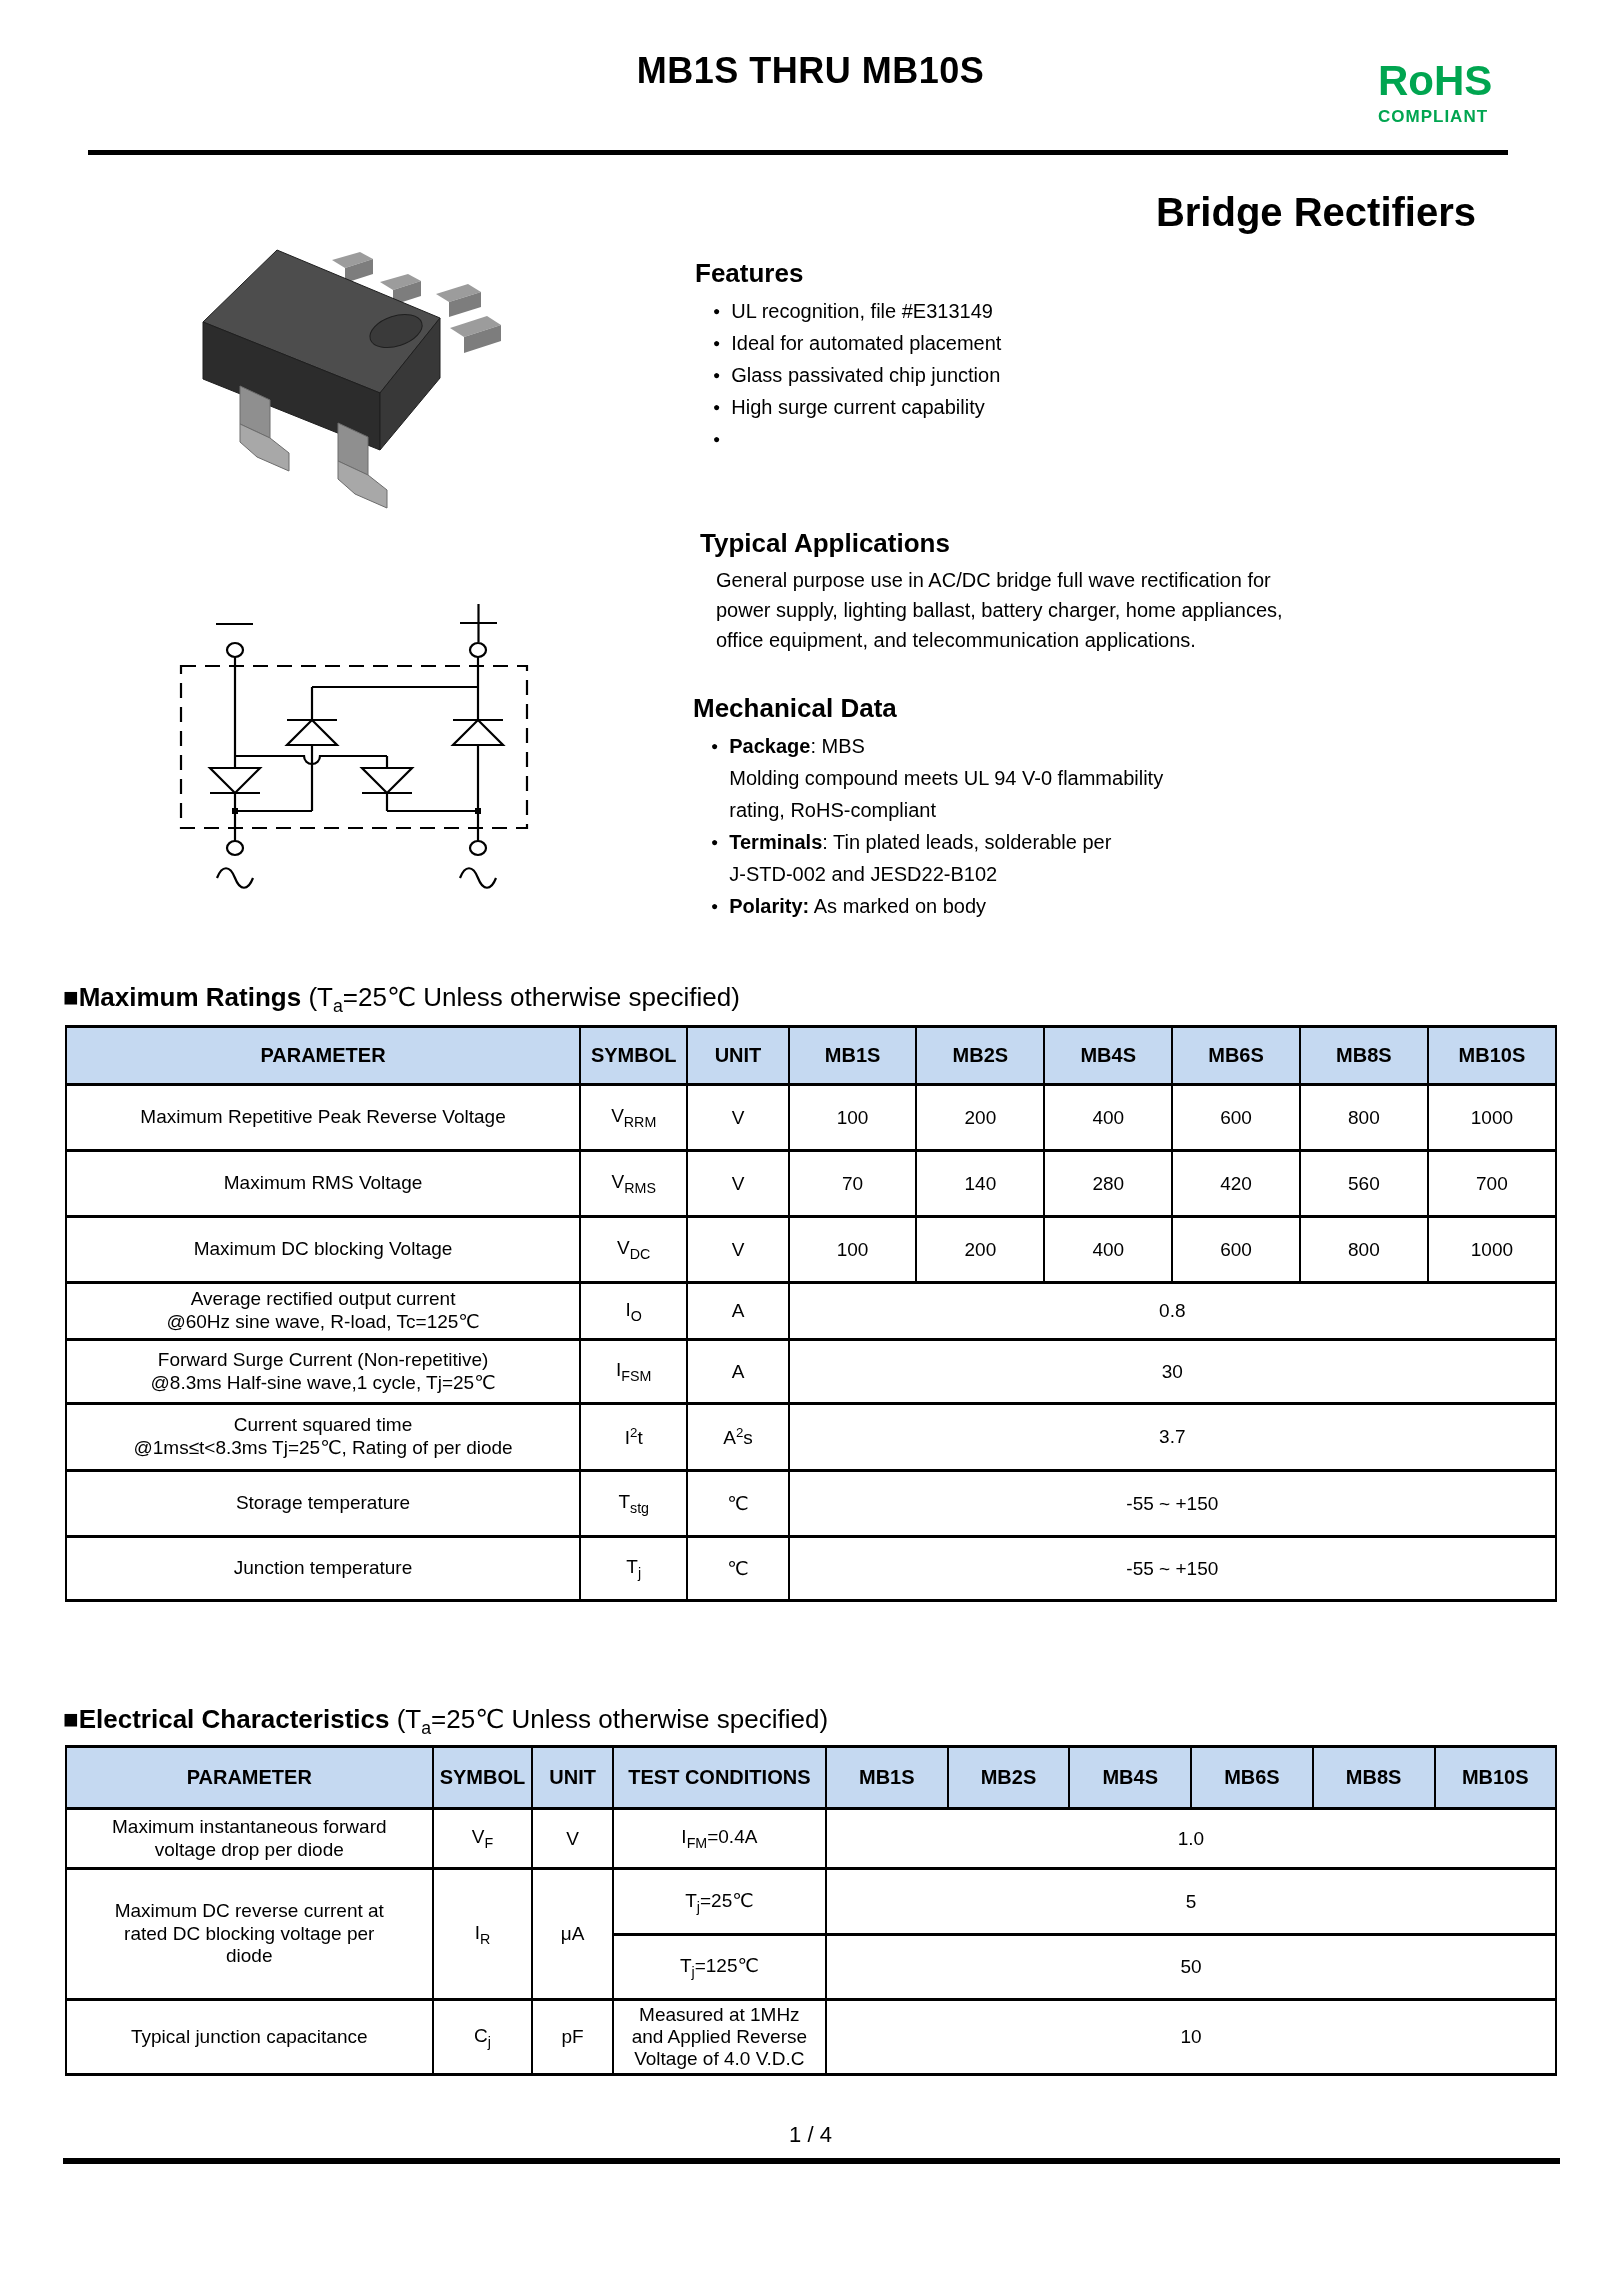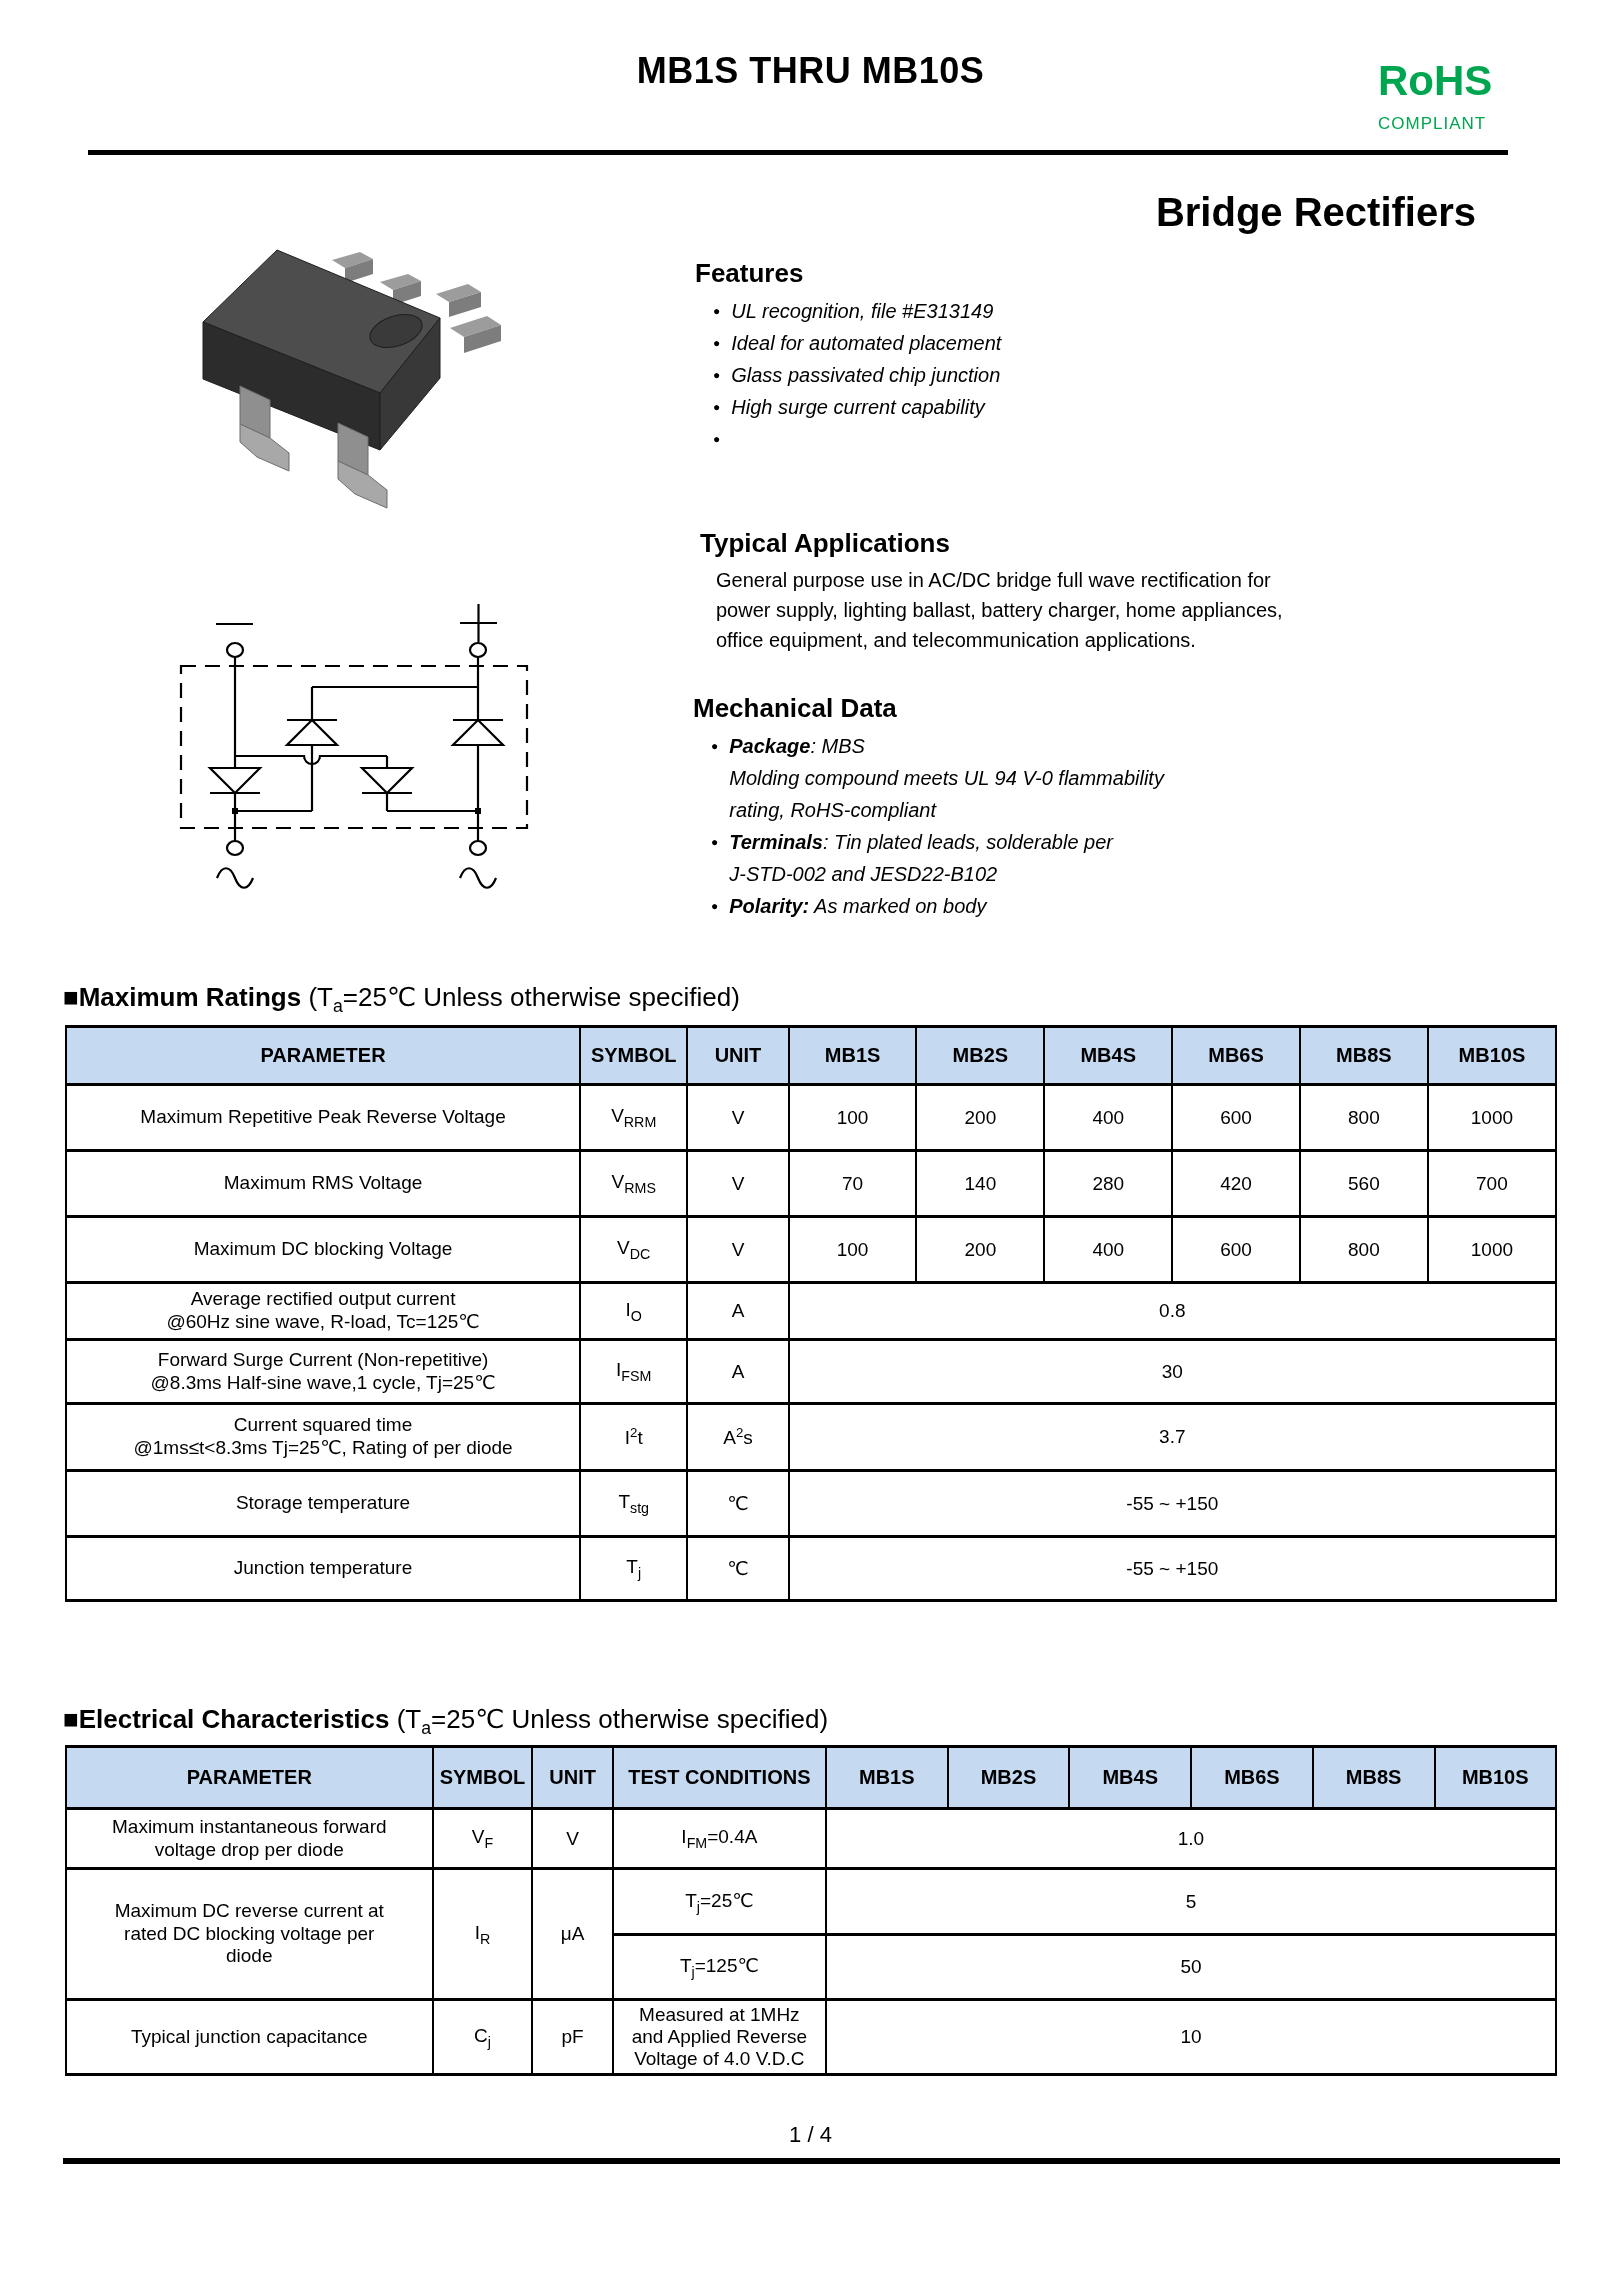--- a/index.html
+++ b/index.html
@@ -5,35 +5,35 @@
   html,body{margin:0;padding:0;background:#fff;}
   .page{position:relative;width:1621px;height:2293px;background:#fff;color:#000;
         font-family:"Liberation Sans","DejaVu Sans",sans-serif;overflow:hidden;}
 
   
   .doc-title{position:absolute;top:50px;left:0;width:1621px;text-align:center;
              font-size:36px;font-weight:bold;letter-spacing:.5px;}
   .title-rule{position:absolute;top:150px;left:88px;width:1420px;height:5px;background:#000;}
   .rohs{position:absolute;top:60px;left:1378px;color:#00A550;text-align:left;}
   .rohs-main{font-size:42px;font-weight:bold;line-height:1;}
-  .rohs-sub{font-size:17px;font-weight:normal;letter-spacing:1px;margin-top:12px;}
+  .rohs-sub{font-size:17px;font-weight:bold;letter-spacing:1px;margin-top:5px;}
   .subtitle{position:absolute;top:190px;left:0;width:1476px;text-align:right;
             font-size:40px;font-weight:bold;}
 
   
   .pkg-svg{position:absolute;left:140px;top:238px;}
   .circuit-svg{position:absolute;left:120px;top:590px;}
 
   
   .sec{position:absolute;}
   .sec-heading{font-size:26px;font-weight:bold;margin:0 0 6px 0;}
   .blist{margin:0;padding:0;list-style:none;}
   .bitem{display:flex;align-items:flex-start;margin-left:18px;font-size:20px;line-height:32px;}
   .bullet{font-size:12px;line-height:32px;margin-right:11px;flex:0 0 auto;}
-  .btext{white-space:pre-line;font-style:italic;}
+  .btext{white-space:pre-line;}
   .app-body{font-size:20px;line-height:30px;margin-left:16px;white-space:pre-line;}
   .mech-extra{white-space:pre-line;}
   .bold{font-weight:bold;}
 
   
   .table-heading{position:absolute;left:63px;font-size:26px;}
   .th-bold{font-weight:bold;}
   .th-sub{font-size:.68em;}
 
   

